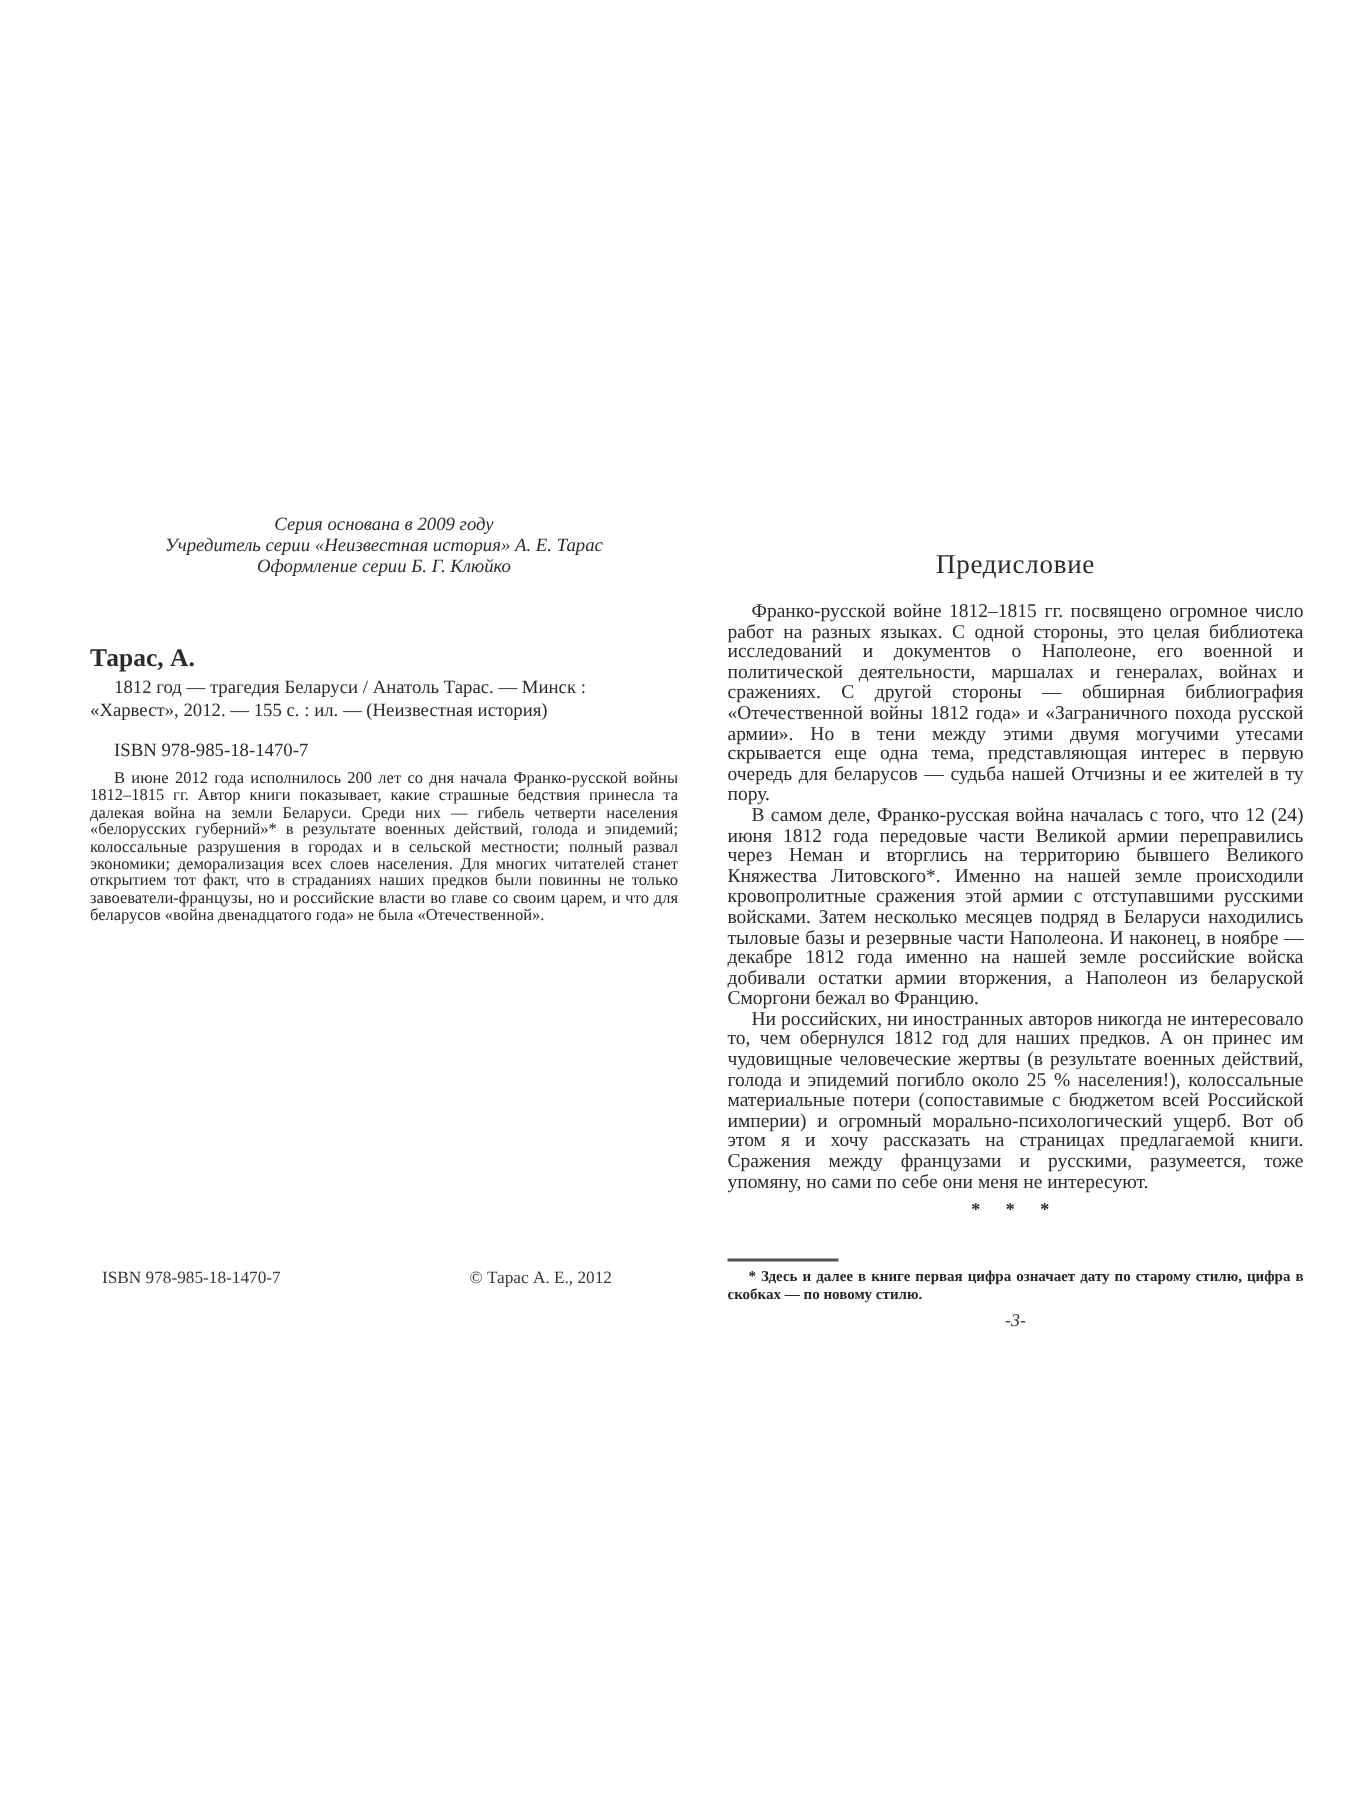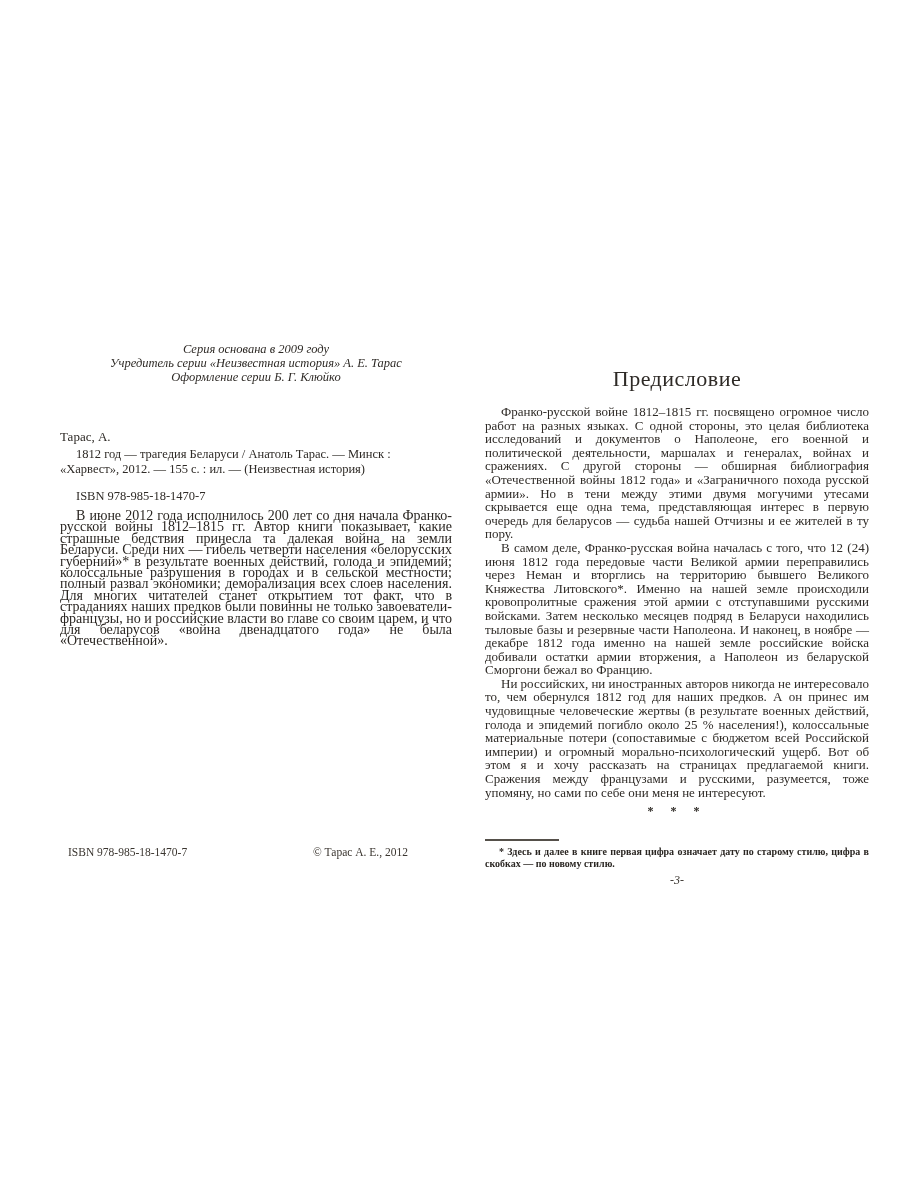--- a/index.html
+++ b/index.html
@@ -34,37 +34,37 @@
   }
   .credits-block {
     text-align: center;
     font-style: italic;
     font-size: 12.5px;
     line-height: 13.8px;
     white-space: pre-line;
     margin-top: 37px;
   }
   .author-heading {
-    font-weight: normal;
-    font-size: 13px;
+    font-weight: bold;
+    font-size: 17px;
     margin-top: 45px;
   }
   .catalog-entry {
     font-size: 12.5px;
     line-height: 14.5px;
     text-indent: 16px;
     margin-top: 2px;
   }
   .isbn-line {
     font-size: 12.5px;
     margin-top: 6px;
     text-indent: 16px;
   }
   .annotation {
-    font-size: 14px;
+    font-size: 11px;
     line-height: 11.4px;
     text-align: justify;
     text-indent: 16px;
     margin-top: 6px;
     color: #2a2622;
   }
   .left-footer {
     position: absolute;
     left: 68px;
     top: 846px;
@@ -76,21 +76,21 @@
   }
 
   
   .right-col {
     position: absolute;
     left: 485px;
     top: 362px;
     width: 384px;
   }
   .preface-title {
-    font-size: 22px;
+    font-size: 18px;
     font-weight: normal;
     text-align: center;
     letter-spacing: 0.5px;
     margin: 4px 0 13px 0;
   }
   .body-para {
     font-size: 13px;
     line-height: 13.6px;
     text-align: justify;
     text-indent: 16px;

